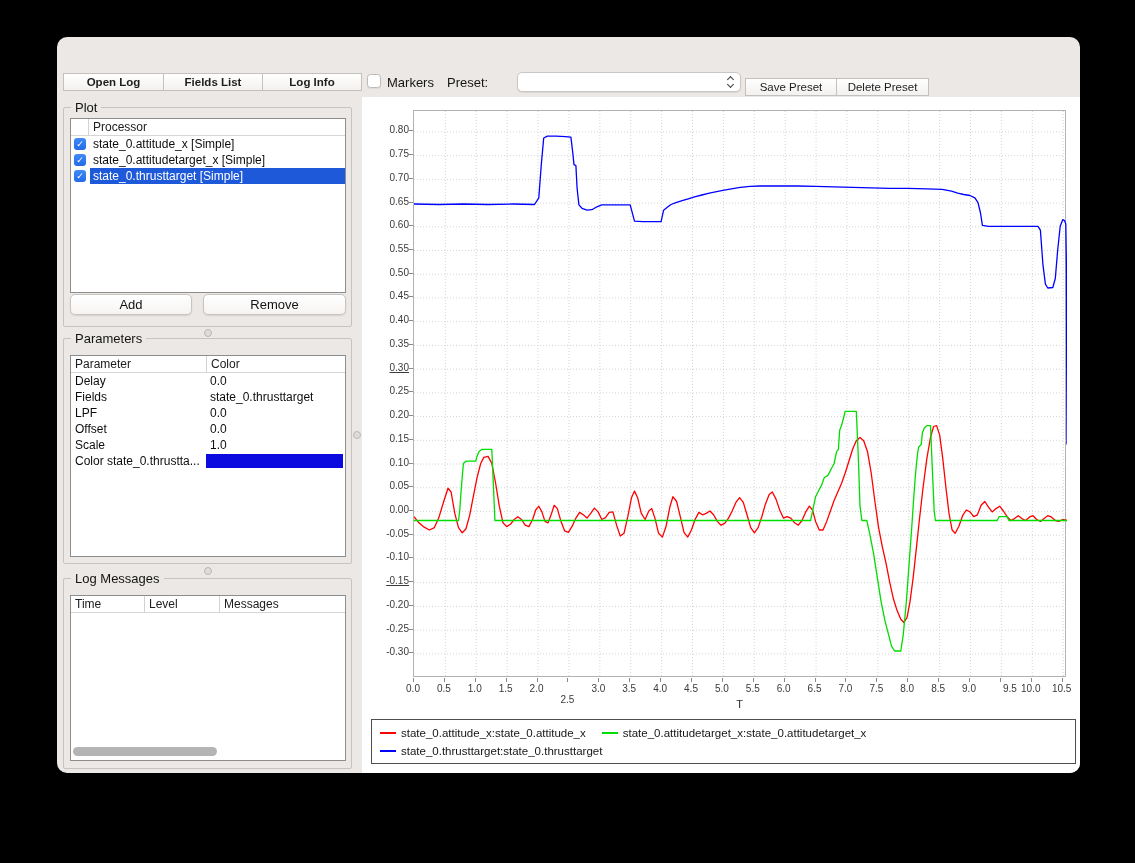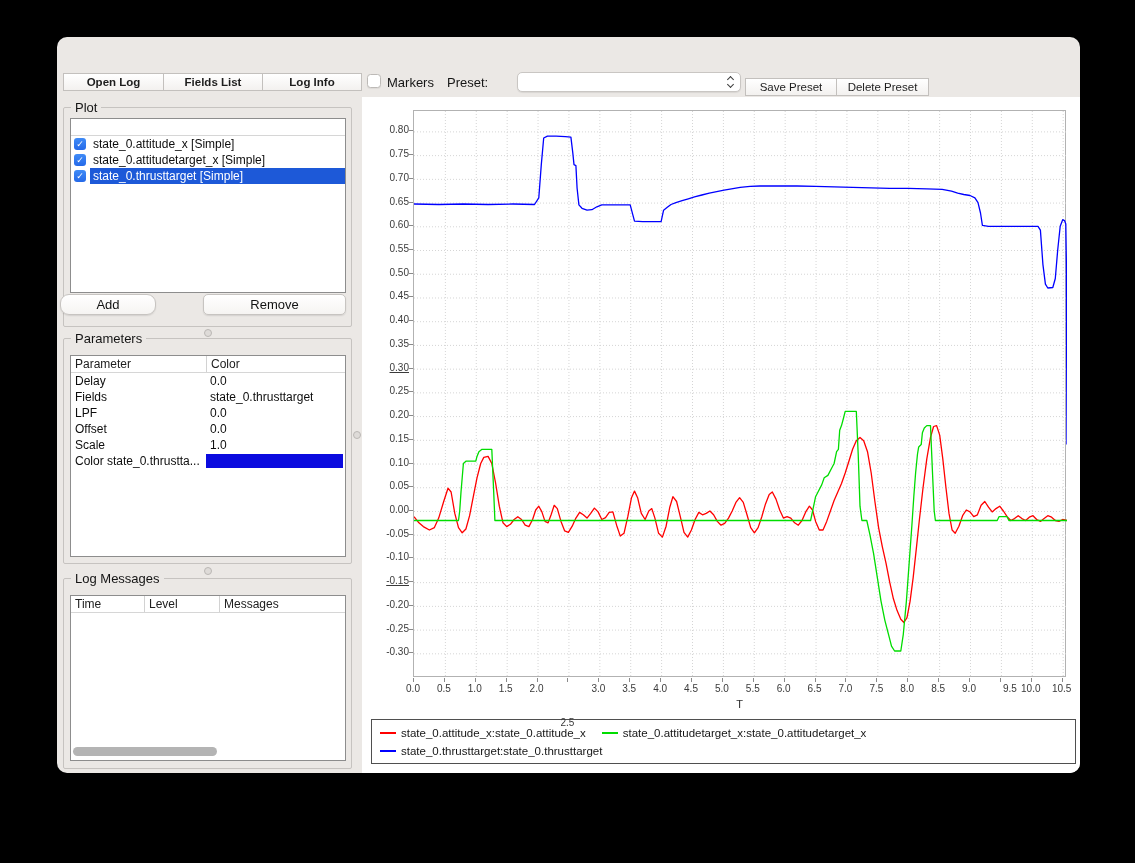--- a/index.html
+++ b/index.html
@@ -86,37 +86,38 @@
     <button style="width:90px">Save Preset</button>
     <button style="width:91px">Delete Preset</button>
   </div>
 
   <div class="group" style="left:6px; top:70px; width:289px; height:220px;">
     <span class="group-title">Plot</span>
   </div>
   <div class="panel-table" style="left:13px; top:81px; width:276px; height:175px;">
     <div class="thead">
       <span class="tc" style="width:17px;"></span>
+      <span class="tc sepl" style="flex:1;">Processor</span>
     </div>
     <div id="plot-list-body">
         <div class="prow">
           <span class="pcheck">✓</span>
           <span class="plabel">state_0.attitude_x [Simple]</span>
         </div>
         <div class="prow">
           <span class="pcheck">✓</span>
           <span class="plabel">state_0.attitudetarget_x [Simple]</span>
         </div>
         <div class="prow selected">
           <span class="pcheck">✓</span>
           <span class="plabel">state_0.thrusttarget [Simple]</span>
         </div>
       </div>
   </div>
-  <button class="mac-btn" style="left:3px; top:257px; width:96px; height:21px;border-radius:9px;">Add</button>
+  <button class="mac-btn" style="left:13px; top:257px; width:122px; height:21px;">Add</button>
   <button class="mac-btn" style="left:146px; top:257px; width:143px; height:21px;">Remove</button>
   <span class="knob" style="left:147px; top:292px;"></span>
 
   <div class="group" style="left:6px; top:301px; width:289px; height:226px;">
     <span class="group-title">Parameters</span>
   </div>
   <div class="panel-table" style="left:13px; top:318px; width:276px; height:202px;">
     <div class="thead">
       <span class="tc" style="width:135px;">Parameter</span>
       <span class="tc sepl" style="flex:1;">Color</span>
@@ -280,21 +281,21 @@
       <span class="xtick" style="left: 34px; top: 586px;">0.0</span>
       <span class="tkx" style="left: 51px; top: 581px;"></span>
       <span class="xtick" style="left: 64.8893px; top: 586px;">0.5</span>
       <span class="tkx" style="left: 81.8893px; top: 581px;"></span>
       <span class="xtick" style="left: 95.7786px; top: 586px;">1.0</span>
       <span class="tkx" style="left: 112.779px; top: 581px;"></span>
       <span class="xtick" style="left: 126.668px; top: 586px;">1.5</span>
       <span class="tkx" style="left: 143.668px; top: 581px;"></span>
       <span class="xtick" style="left: 157.557px; top: 586px;">2.0</span>
       <span class="tkx" style="left: 174.557px; top: 581px;"></span>
-      <span class="xtick" style="left: 188.447px; top: 620px; text-align: center;">2.5</span>
+      <span class="xtick" style="left: 188.447px; top: 597px; text-align: center;">2.5</span>
       <span class="tkx" style="left: 205.447px; top: 581px;"></span>
       <span class="xtick" style="left: 219.336px; top: 586px;">3.0</span>
       <span class="tkx" style="left: 236.336px; top: 581px;"></span>
       <span class="xtick" style="left: 250.225px; top: 586px;">3.5</span>
       <span class="tkx" style="left: 267.225px; top: 581px;"></span>
       <span class="xtick" style="left: 281.114px; top: 586px;">4.0</span>
       <span class="tkx" style="left: 298.114px; top: 581px;"></span>
       <span class="xtick" style="left: 312.004px; top: 586px;">4.5</span>
       <span class="tkx" style="left: 329.004px; top: 581px;"></span>
       <span class="xtick" style="left: 342.893px; top: 586px;">5.0</span>

